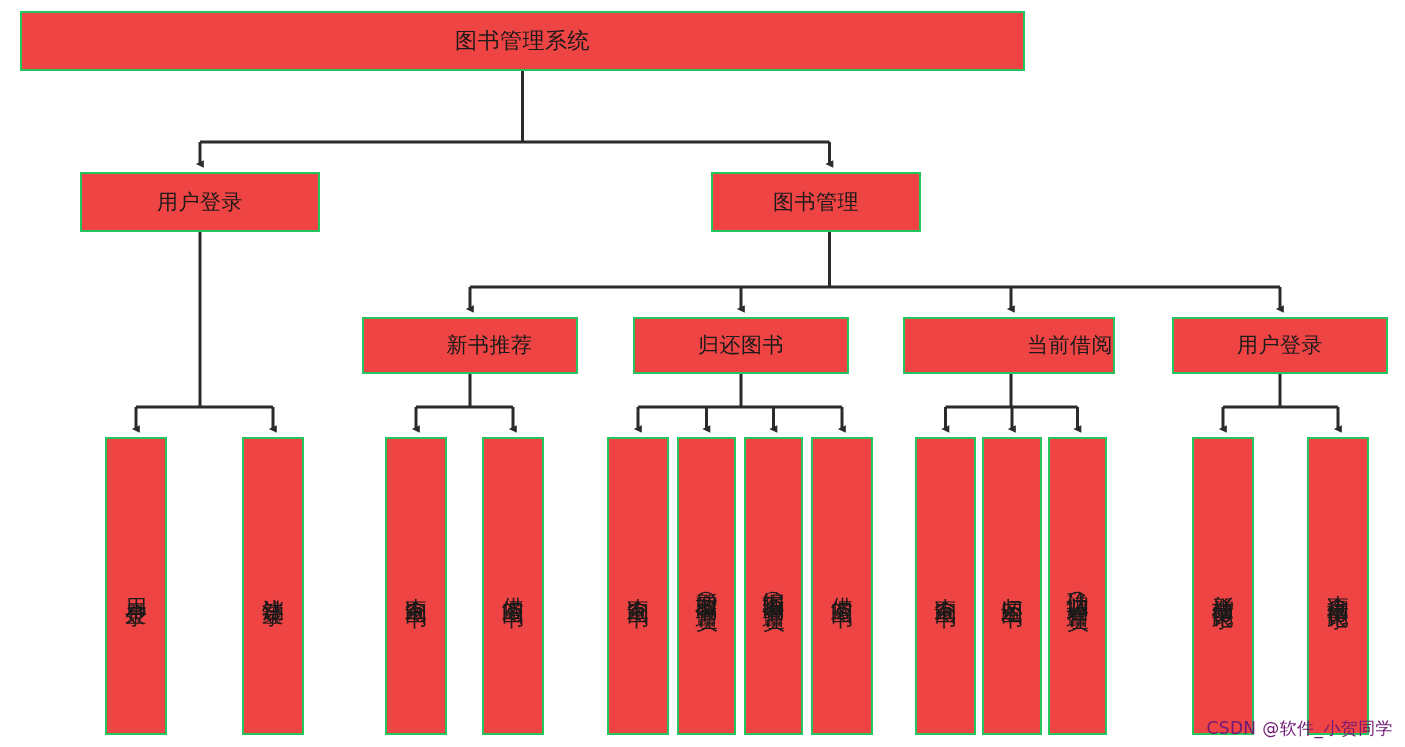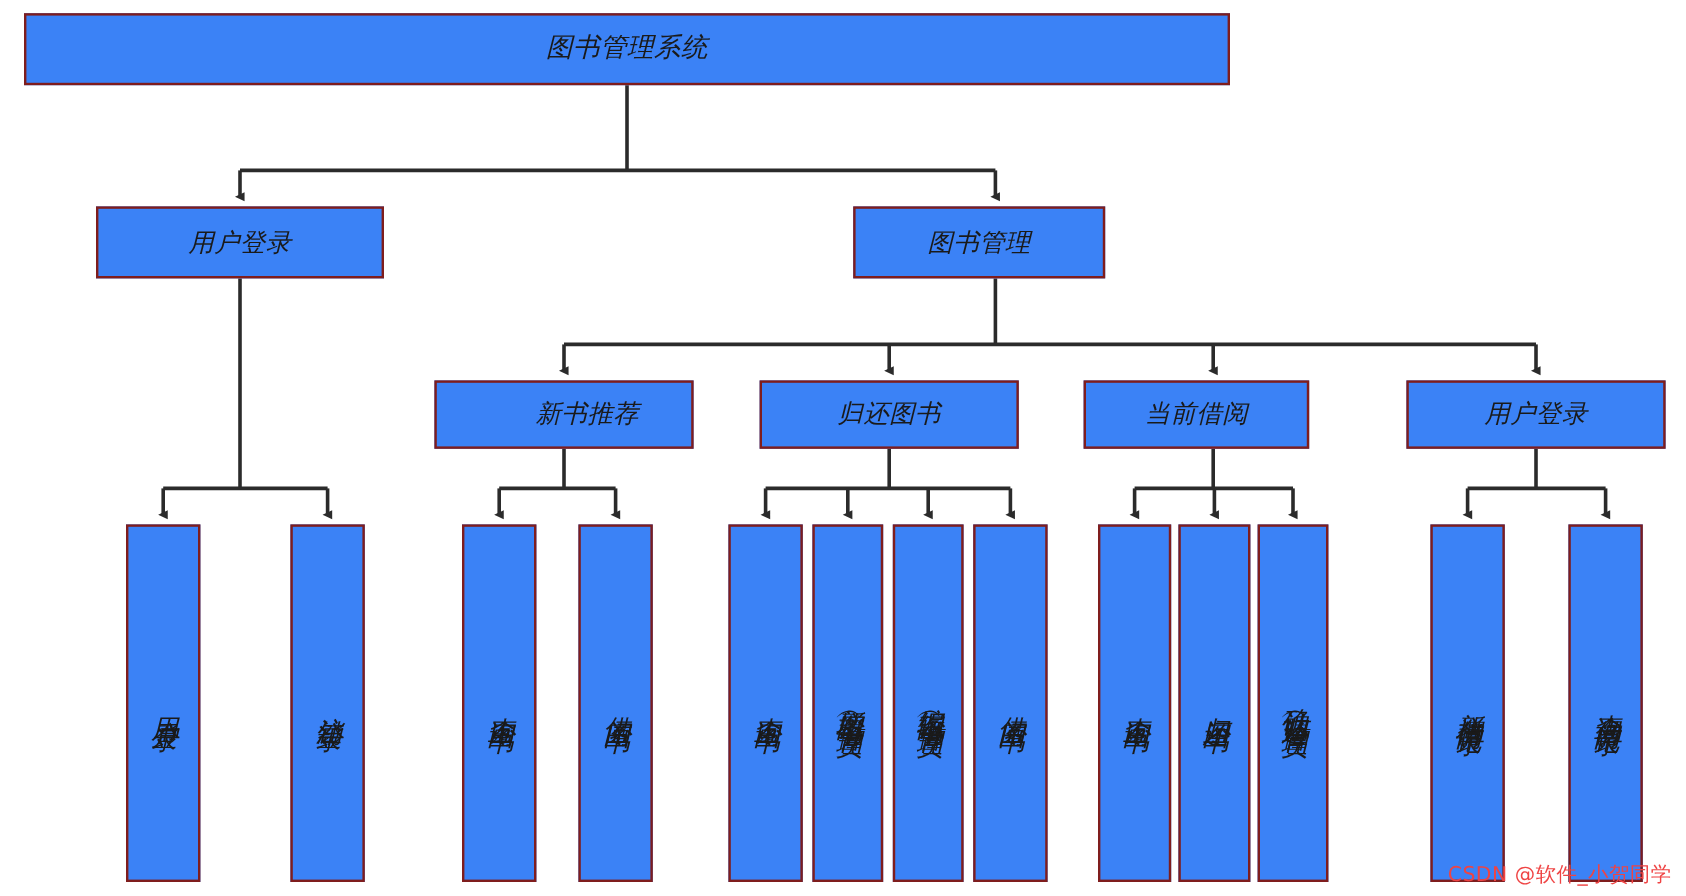--- a/index.html
+++ b/index.html
@@ -23,27 +23,26 @@
     position: absolute;
     left: 0;
     top: 0;
     width: 1405px;
     height: 747px;
     pointer-events: none;
   }
   .node {
     position: absolute;
     box-sizing: border-box;
-    background: #3b82f6;
-    border: 2px solid #7f1d1d;
+    background: #ef4444;
+    border: 2px solid #22c55e;
     display: flex;
     align-items: center;
     justify-content: center;
     overflow: hidden;
-    font-style: italic;
   }
   .node-label {
     color: #1a1a1a;
     text-align: center;
     line-height: 1.08;
     white-space: nowrap;
   }
   .node.horizontal .node-label {
     font-size: 21px;
     letter-spacing: 0.5px;
@@ -60,21 +59,21 @@
     text-orientation: upright;
     font-size: 22px;
     line-height: 1.18;
     letter-spacing: 3px;
   }
   .watermark {
     position: absolute;
     right: 12px;
     bottom: 7px;
     font-size: 17px;
-    color: #ef4444;
+    color: #701a75;
     letter-spacing: 0.4px;
     user-select: none;
     white-space: nowrap;
   }
 </style>
 </head>
 <body>
 
 <div id="diagram-root">
 
@@ -131,21 +130,21 @@
       </div>
       <div class="node horizontal" style="left: 711px; top: 172px; width: 210px; height: 60px;">
         <span class="node-label">图书管理</span>
       </div>
       <div class="node horizontal" style="left: 362px; top: 317px; width: 216px; height: 57px; padding-left: 39px;">
         <span class="node-label">新书推荐</span>
       </div>
       <div class="node horizontal" style="left: 633px; top: 317px; width: 216px; height: 57px;">
         <span class="node-label">归还图书</span>
       </div>
-      <div class="node horizontal" style="left: 903px; top: 317px; width: 188px; height: 57px;">
+      <div class="node horizontal" style="left: 903px; top: 317px; width: 212px; height: 57px; justify-content: flex-end;">
         <span class="node-label">当前借阅</span>
       </div>
       <div class="node horizontal" style="left: 1172px; top: 317px; width: 216px; height: 57px;">
         <span class="node-label">用户登录</span>
       </div>
       <div class="node vertical" style="left: 105px; top: 437px; width: 62px; height: 298px;">
         <span class="node-label">用户登录</span>
       </div>
       <div class="node vertical" style="left: 242px; top: 437px; width: 62px; height: 298px;">
         <span class="node-label">注销登录</span>

